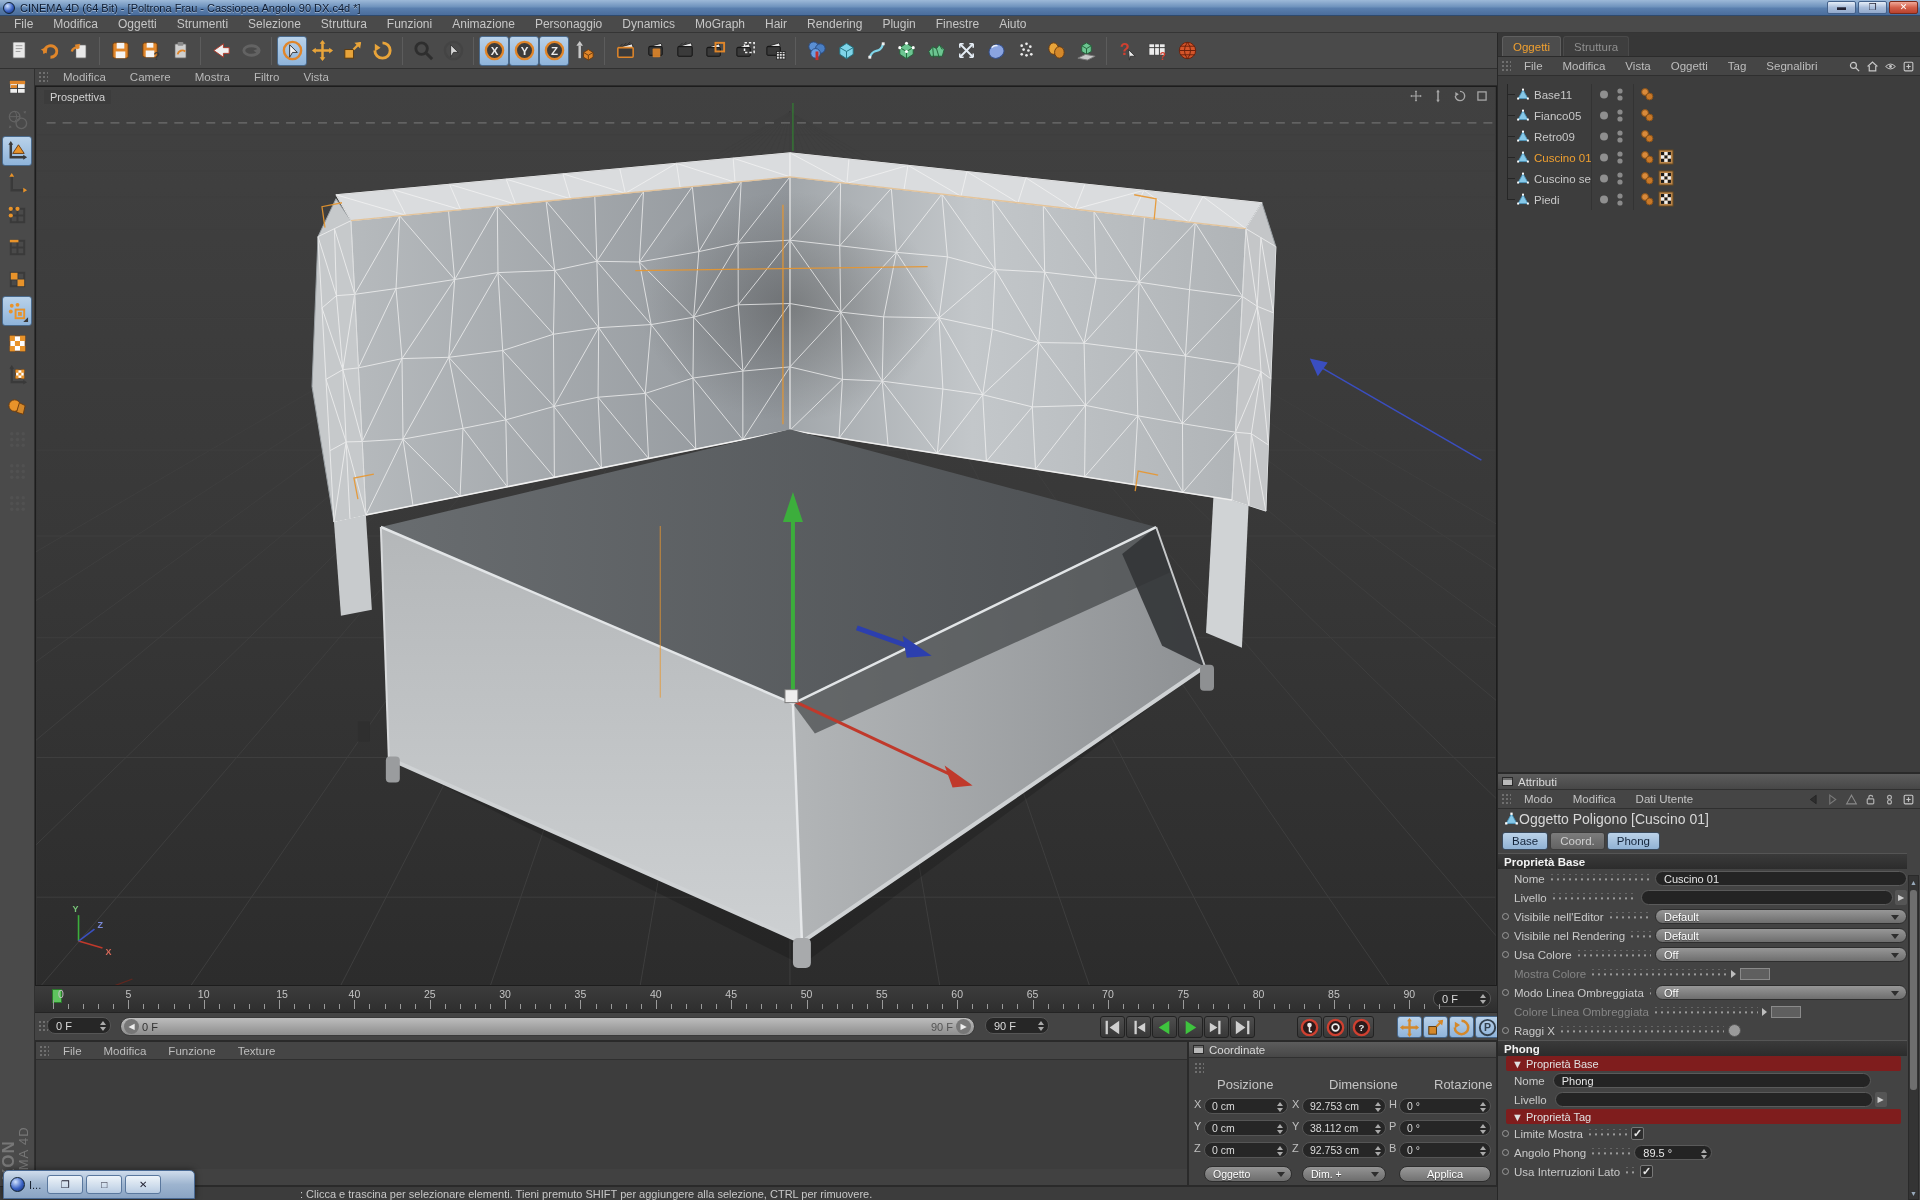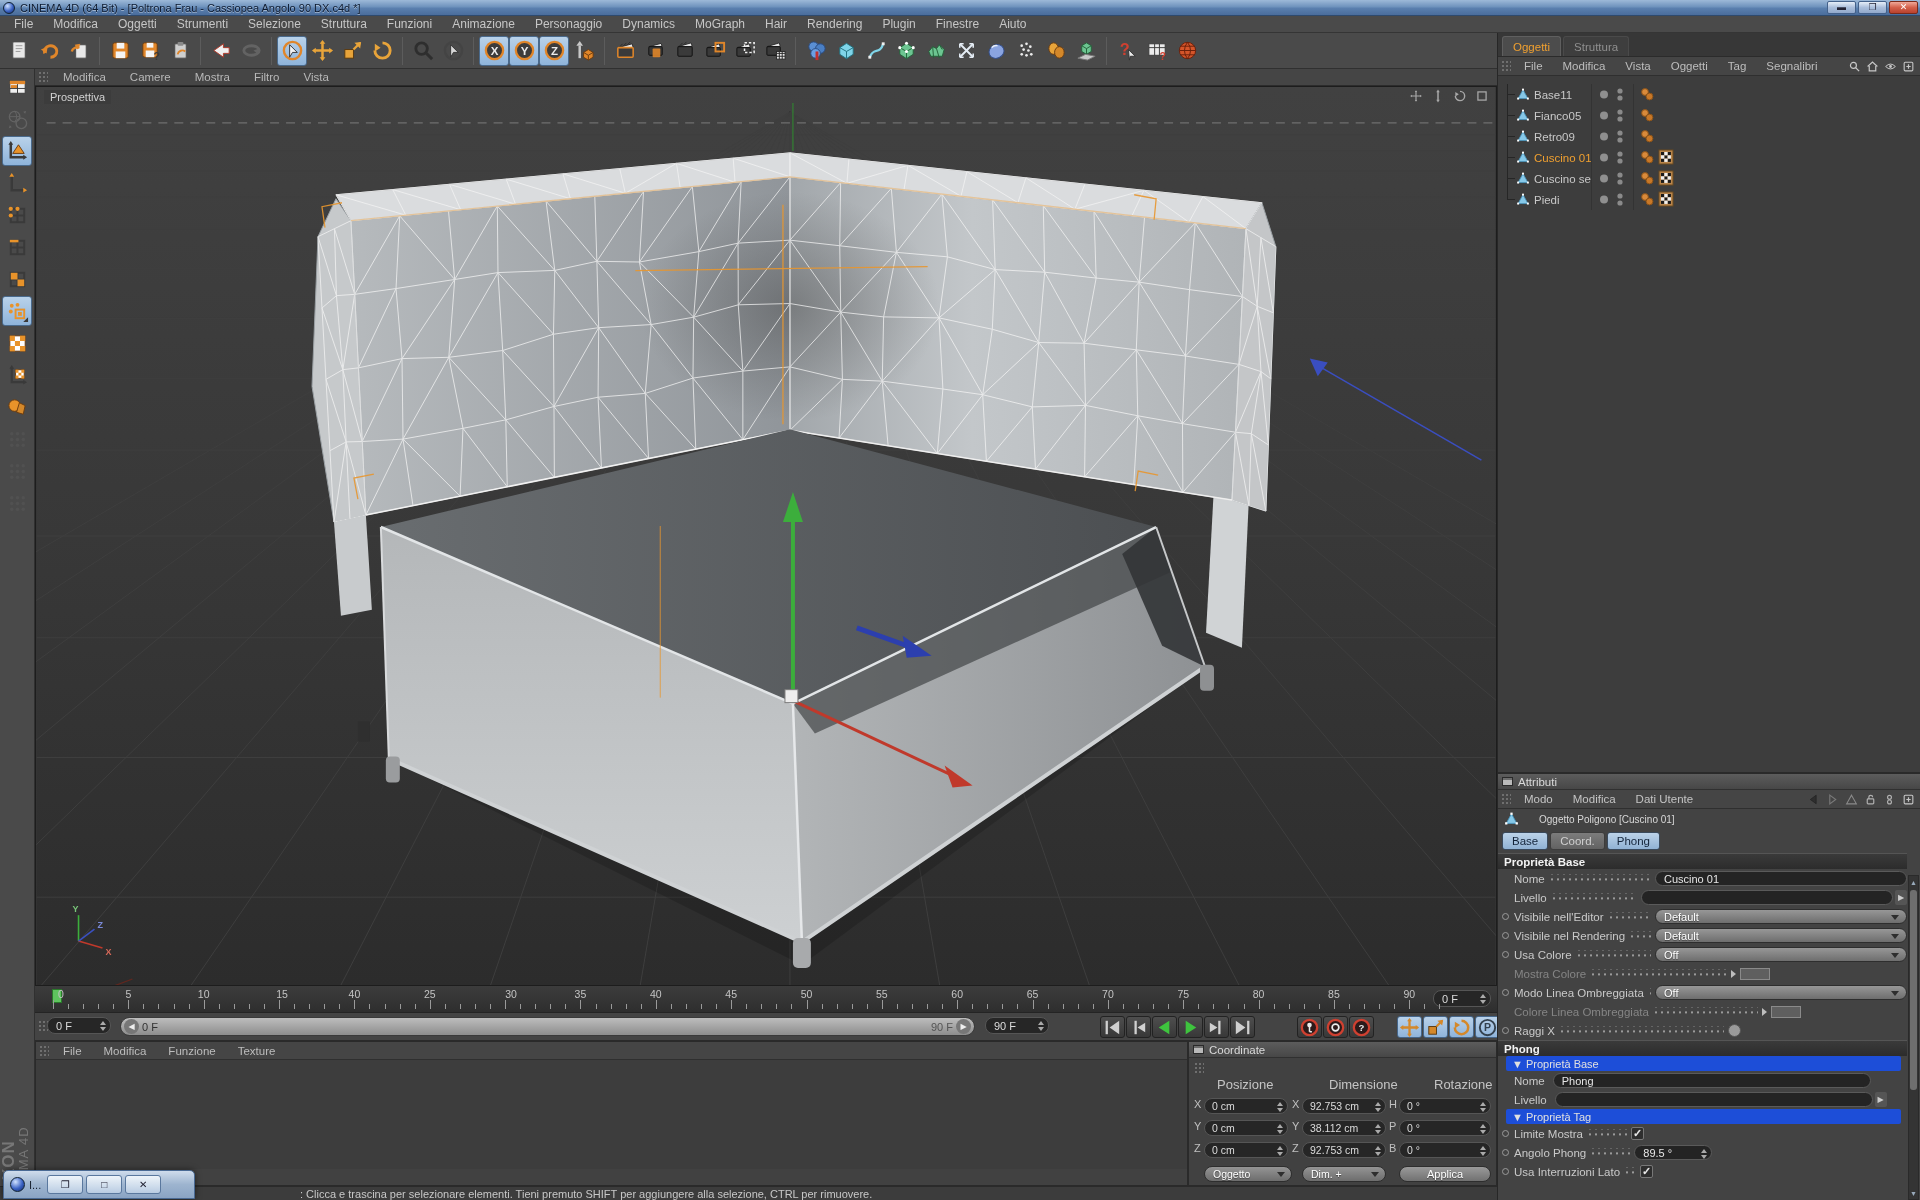--- a/index.html
+++ b/index.html
@@ -89,27 +89,27 @@
   .omrow{position:absolute;left:0;width:423px;height:21px;display:flex;align-items:center;}
   .omname{font-size:11.5px;color:#c8c8c8;margin-left:4px;}
   .omname.sel{color:#f0a030;}
   .treeline{position:absolute;background:#262626;}
   
   #attrs{position:absolute;left:0;top:739px;width:423px;height:428px;background:#434343;border-top:2px solid #2a2a2a;}
   #amenu{height:19px;background:#454545;border-bottom:1px solid #2f2f2f;display:flex;align-items:center;}
   #amenu span{font-size:11.5px;color:#c4c4c4;padding:0 10px;}
   #aicons{margin-left:auto;display:flex;gap:6px;margin-right:6px;align-items:center;}
   #objline{height:20px;display:flex;align-items:center;padding-left:6px;}
-  #objline span{font-size:10px;color:#d8d8d8;margin-left:20px;}
+  #objline span{font-size:14px;color:#d8d8d8;margin-left:0;}
   #atabs{height:24px;display:flex;align-items:center;padding-left:4px;gap:2px;}
   .atab{height:18px;padding:0 9px;display:flex;align-items:center;font-size:11.5px;border-radius:3px;border:1px solid #3a4a5c;}
   .atab.on{background:linear-gradient(#bcd3e9,#90b2d4);color:#13243a;}
   .atab.off{background:linear-gradient(#7c7c7c,#626262);color:#cfcfcf;border-color:#3c3c3c;}
   .asect{height:16px;background:linear-gradient(#3a3a3a,#2c2c2c);border-top:1px solid #555;display:flex;align-items:center;padding-left:6px;font-size:11.5px;font-weight:bold;color:#f2f2f2;width:409px;}
-  .asub{height:15px;background:#1d4ed8;border-radius:2px;display:flex;align-items:center;padding-left:6px;font-size:11px;color:#e0e0e0;width:395px;margin-left:8px;}
+  .asub{height:15px;background:#7f1d1d;border-radius:2px;display:flex;align-items:center;padding-left:6px;font-size:11px;color:#e0e0e0;width:395px;margin-left:8px;}
   .arow{position:relative;height:19px;width:409px;display:flex;align-items:center;}
   .adot{width:7px;height:7px;border:1.5px solid #9a9a9a;border-radius:50%;margin-left:4px;flex:none;}
   .alabel{font-size:11.5px;color:#c9c9c9;white-space:nowrap;margin-left:5px;}
   .alabel.gray{color:#858585;}
   .ldr{height:10px;background-image:radial-gradient(#9a9a9a 22%,transparent 26%);background-size:6px 6px;background-position:0 60%;flex:1;margin:0 4px;}
   .afield{height:15px;background:#242424;border:1px solid #5a5a5a;border-radius:8px;color:#e6e6e6;font-size:11px;display:flex;align-items:center;padding-left:8px;position:relative;}
   .adrop{height:15px;border-radius:8px;border:1px solid #2e2e2e;background:linear-gradient(#979797,#6e6e6e);color:#fff;font-size:11px;display:flex;align-items:center;padding-left:8px;text-shadow:0 1px 1px #0007;position:relative;}
   .adrop .dar{position:absolute;right:7px;top:5px;width:0;height:0;border-left:4px solid transparent;border-right:4px solid transparent;border-top:5px solid #2e2e2e;}
   .achk{width:13px;height:13px;background:#2e2e2e;border:1px solid #777;border-radius:2px;color:#e8e8e8;font-size:11px;font-weight:bold;display:flex;align-items:center;justify-content:center;line-height:1;}
   .atog{width:13px;height:13px;background:#9a9a9a;border:1px solid #555;border-radius:50%;}
@@ -1127,21 +1127,21 @@
     <div class="tick" style="left: 349.54px; height: 5px;"></div>
     <div class="tick" style="left: 364.61px; height: 5px;"></div>
     <div class="tick" style="left: 379.68px; height: 5px;"></div>
     <div class="tick" style="left: 394.75px; height: 9px;"></div>
     <div class="ticknum" style="left: 394.75px;">25</div>
     <div class="tick" style="left: 409.82px; height: 5px;"></div>
     <div class="tick" style="left: 424.89px; height: 5px;"></div>
     <div class="tick" style="left: 439.96px; height: 5px;"></div>
     <div class="tick" style="left: 455.03px; height: 5px;"></div>
     <div class="tick" style="left: 470.1px; height: 9px;"></div>
-    <div class="ticknum" style="left: 470.1px; margin-left: 6px;">30</div>
+    <div class="ticknum" style="left: 470.1px;">30</div>
     <div class="tick" style="left: 485.17px; height: 5px;"></div>
     <div class="tick" style="left: 500.24px; height: 5px;"></div>
     <div class="tick" style="left: 515.31px; height: 5px;"></div>
     <div class="tick" style="left: 530.38px; height: 5px;"></div>
     <div class="tick" style="left: 545.45px; height: 9px;"></div>
     <div class="ticknum" style="left: 545.45px;">35</div>
     <div class="tick" style="left: 560.52px; height: 5px;"></div>
     <div class="tick" style="left: 575.59px; height: 5px;"></div>
     <div class="tick" style="left: 590.66px; height: 5px;"></div>
     <div class="tick" style="left: 605.73px; height: 5px;"></div>

